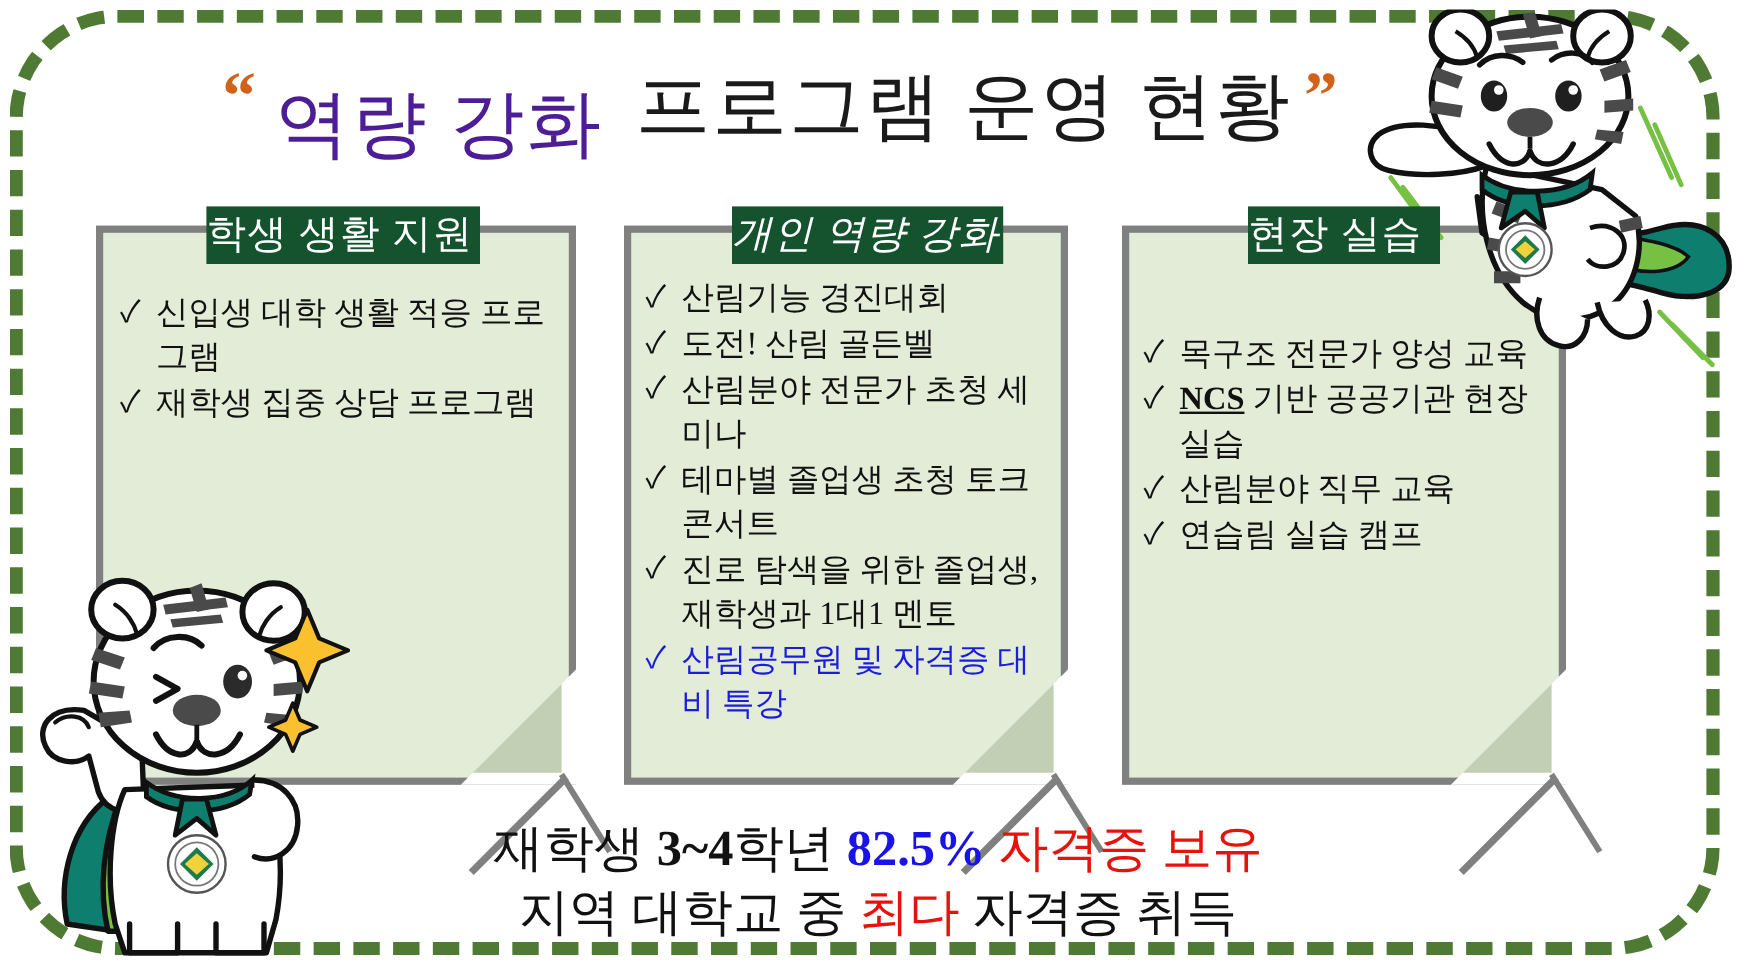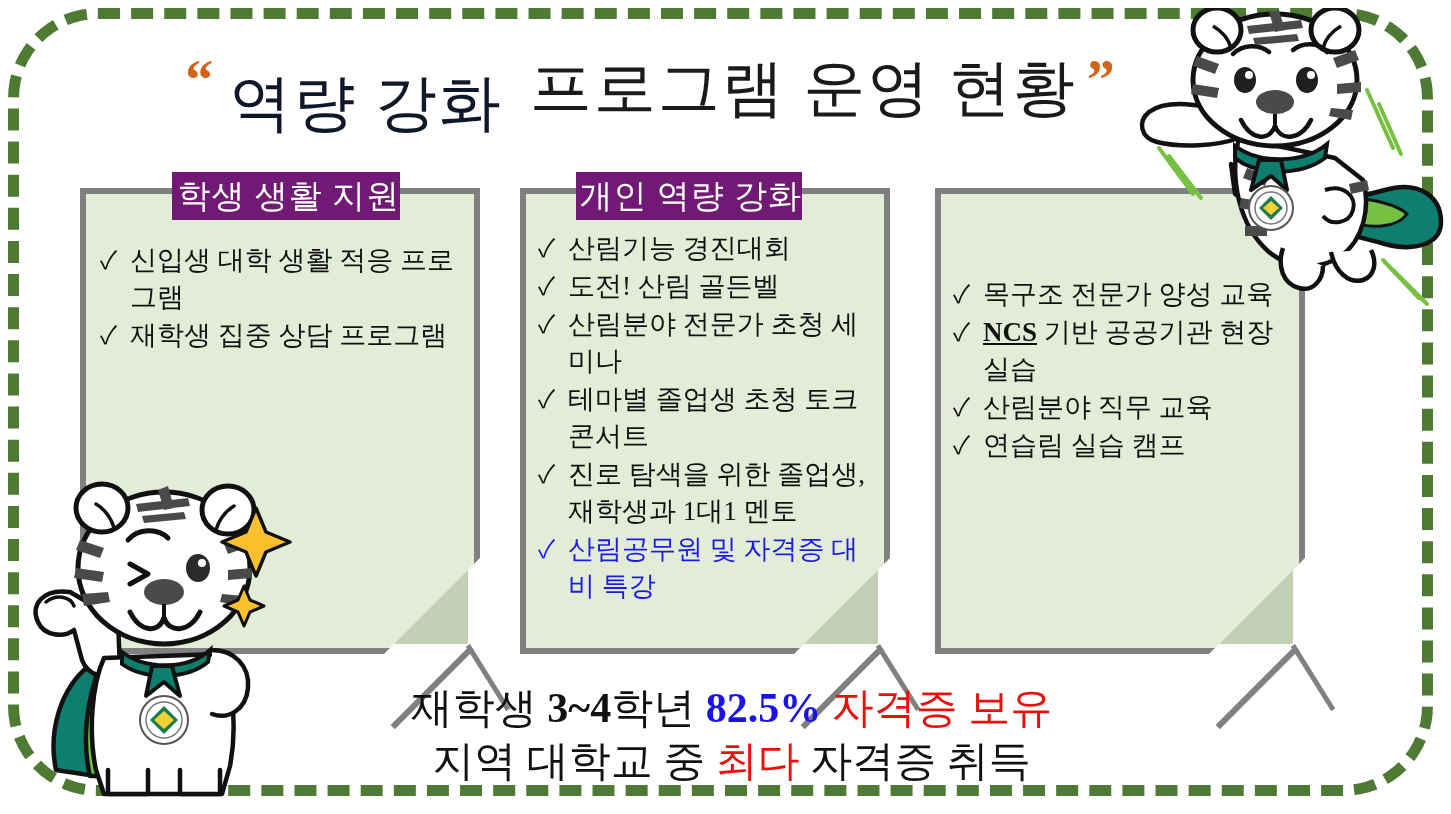--- a/index.html
+++ b/index.html
@@ -47,21 +47,21 @@
     color: #d2621a;
     font-size: 56px;
     font-weight: bold;
     line-height: 1;
     position: relative;
     top: -8px;
   }
   .title-quote.left { margin-right: 16px; }
   .title-quote.right { margin-left: 10px; }
   .title-green {
-    color: #0f172a;
+    color: #4c1d95;
     font-size: 62px;
     letter-spacing: 2px;
     margin-top: 30px;
   }
   .title-black {
     color: #1a1a1a;
     font-size: 62px;
     letter-spacing: 2px;
     margin-left: 27px;
   }
@@ -113,32 +113,32 @@
     width: 76px;
     height: 5px;
     background: #808080;
     transform-origin: right bottom;
     transform: rotate(-122deg);
   }
 
   
   .card-header {
     position: absolute;
-    background: #701a75;
+    background: #14532d;
     color: #ffffff;
     font-size: 33px;
     line-height: 48px;
     height: 48px;
-    text-align: right;
+    text-align: left;
     white-space: nowrap;
     letter-spacing: 1px;
     z-index: 5;
   }
   #header-0 { left: 172px; top: 172px; width: 228px; }
-  #header-1 { left: 576px; top: 172px; width: 226px; }
+  #header-1 { left: 610px; top: 172px; width: 226px; font-style: italic; }
   #header-2 { left: 1040px; top: 172px; width: 160px; }
 
   
   .card-list {
     position: absolute;
     list-style: none;
     margin: 0;
     padding: 0;
   }
   #list-0 { left: 14px; top: 48px; right: 8px; }
@@ -273,20 +273,21 @@
       <li>
         <span class="check">✓</span>
         <span class="txt">연습림 실습 캠프</span>
       </li>
     </ul>
     <div class="fold-cut"></div>
     <div class="fold-tri"></div>
     <div class="fold-edge"></div>
     <div class="fold-edge2"></div>
   </div>
+  <div class="card-header" id="header-2">현장 실습</div>
 
   <div class="bottom-text">
     <div class="bt-line">
       <span>재학생 </span><span class="bt-bold">3~4</span><span>학년 </span><span class="bt-blue">82.5%</span><span class="bt-red"> 자격증 보유</span>
     </div>
     <div class="bt-line">
       <span>지역 대학교 중 </span><span class="bt-red-bold">최다</span><span> 자격증 취득</span>
     </div>
   </div>
 

